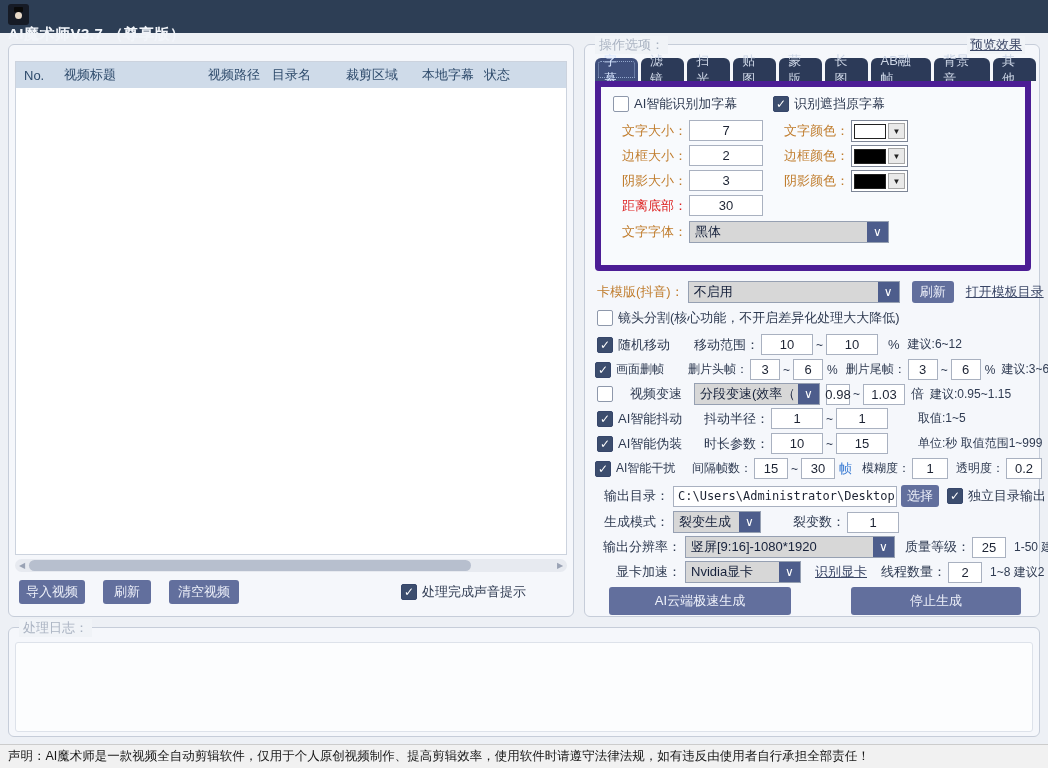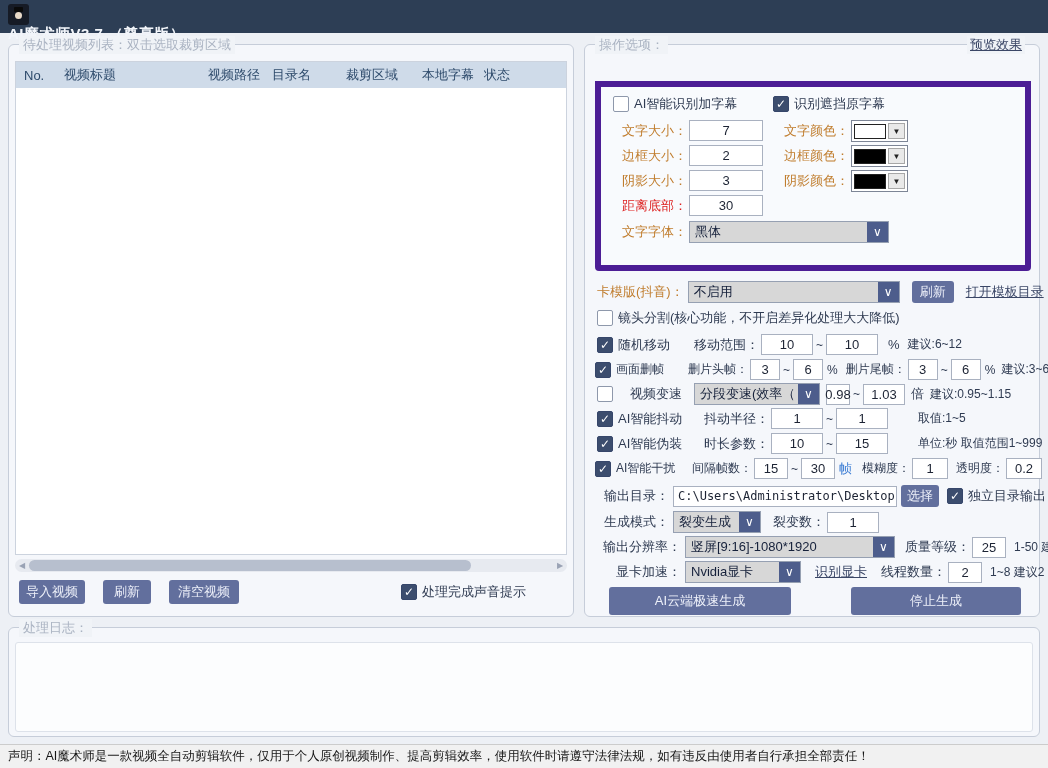--- a/index.html
+++ b/index.html
@@ -103,21 +103,20 @@
     <div class="wcontrols wcontrols-right wcontrols" style="margin-left:auto;display:flex;">
       <div class="wbtn">─</div>
       <div class="wbtn">
           <span class="maxglyph"></span>
         </div>
       <div class="wbtn">×</div>
     </div>
   </div>
 
   <div class="gbox" style="left:8px; top:44px; width:566px; height:573px;">
-    <div class="glabel">待处理视频列表：双击选取裁剪区域</div>
 
     <div class="tablewrap">
       <div class="thead">
         <div class="th" style="width:40px;">No.</div>
         <div class="th" style="width:144px;">视频标题</div>
         <div class="th" style="width:64px;">视频路径</div>
         <div class="th" style="width:74px;">目录名</div>
         <div class="th" style="width:76px;">裁剪区域</div>
         <div class="th" style="width:62px;">本地字幕</div>
         <div class="th" style="width:40px;">状态</div>
@@ -136,20 +135,31 @@
       <button class="btn" style="width:70px; margin-left:18px;">清空视频</button>
       <span class="cb on" style="margin-left:162px;"></span>
       <span class="cblbl">处理完成声音提示</span>
     </div>
   </div>
 
   <div class="gbox" style="left:584px; top:44px; width:456px; height:573px;">
     <div class="glabel">操作选项：</div>
     <a class="link preview">预览效果</a>
 
+    <div class="tabs">
+      <div class="tab active">字幕</div>
+      <div class="tab">滤镜</div>
+      <div class="tab">扫光</div>
+      <div class="tab">贴图</div>
+      <div class="tab">蒙版</div>
+      <div class="tab">长图</div>
+      <div class="tab">AB融帧</div>
+      <div class="tab">背景音</div>
+      <div class="tab">其他</div>
+    </div>
 
     <div class="tabpanel">
       <div class="prow" style="left:12px; top:8px;">
         <span class="cb"></span>
         <span class="cblbl">AI智能识别加字幕</span>
       </div>
       <div class="prow" style="left:172px; top:8px;">
         <span class="cb on"></span>
         <span class="cblbl">识别遮挡原字幕</span>
       </div>
@@ -301,21 +311,21 @@
       <span class="cb on" style="margin-left:8px;"></span>
       <span class="cblbl">独立目录输出</span>
     </div>
 
     <div class="row" style="top:466px;">
       <span class="lbl rlabel" style="width:72px;">生成模式：</span>
       <span class="sel" style="width:88px; margin-left:4px;">
         <span class="st">裂变生成</span>
         <span class="sb">∨</span>
       </span>
-      <span class="lbl" style="margin-left:12px;text-align:center;">裂变数：</span>
+      <span class="lbl" style="margin-left:32px;text-align:center;">裂变数：</span>
       <span class="inp" style="width:52px; margin-left:2px;">1</span>
     </div>
 
     <div class="row" style="top:491px;">
       <span class="lbl rlabel" style="width:84px;">输出分辨率：</span>
       <span class="sel" style="width:210px; margin-left:4px;">
         <span class="st">竖屏[9:16]-1080*1920</span>
         <span class="sb">∨</span>
       </span>
       <span class="lbl" style="margin-left:10px;">质量等级：</span>

